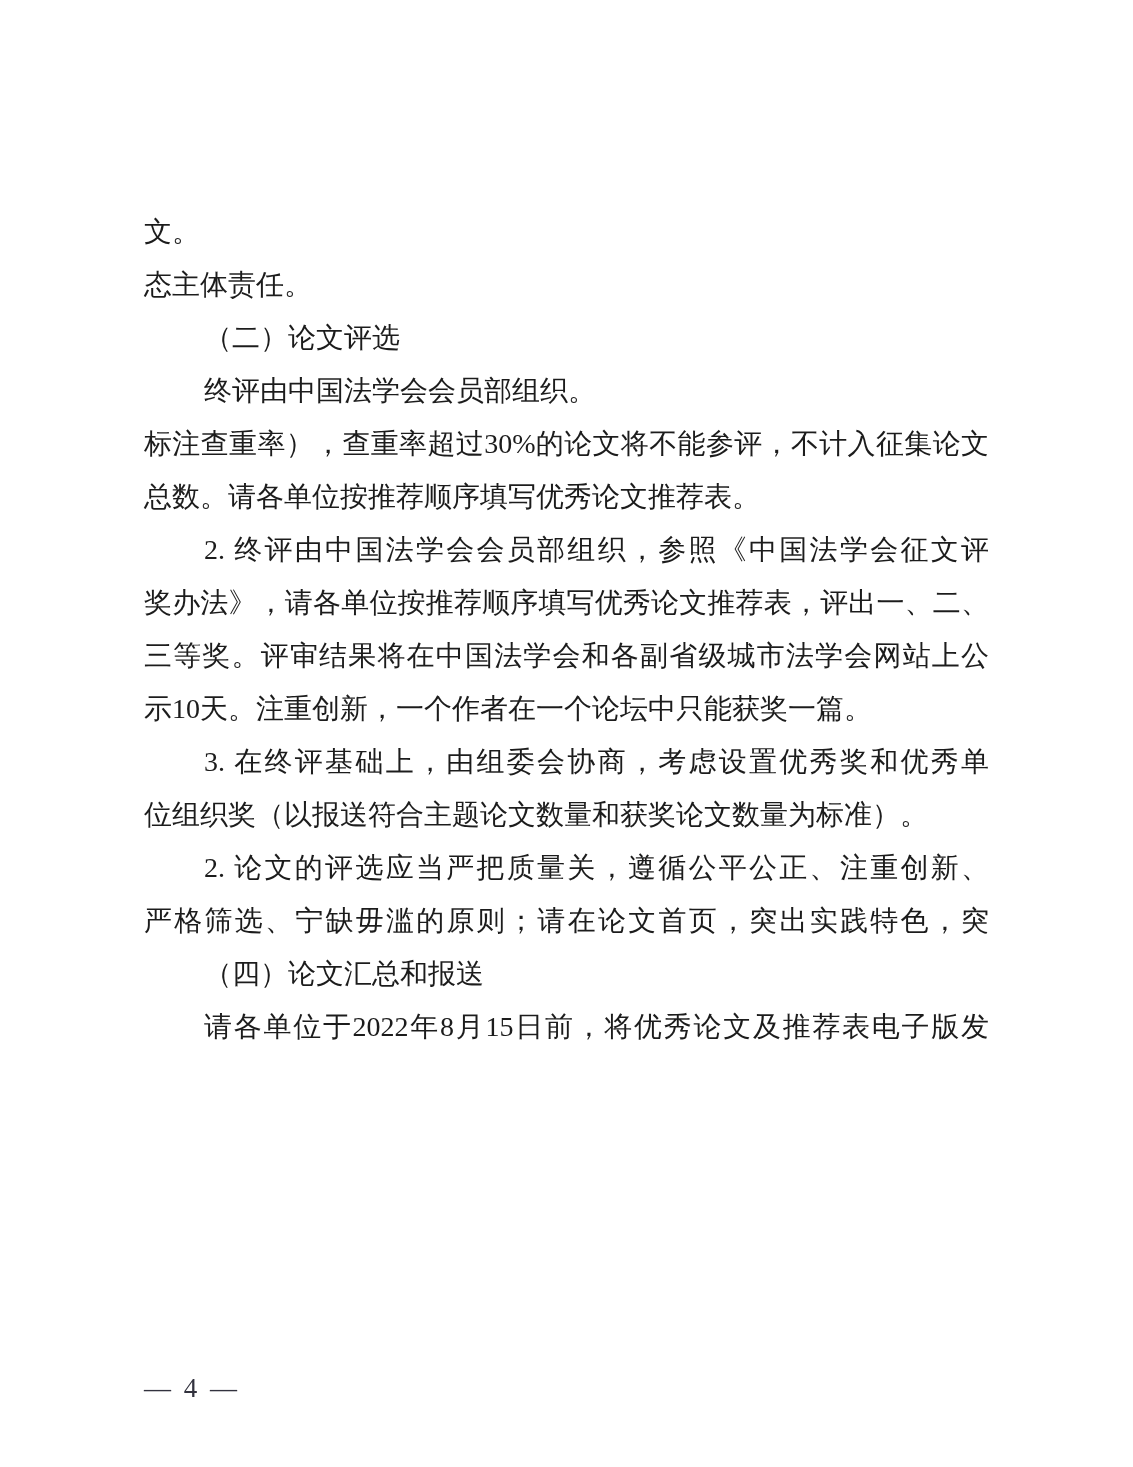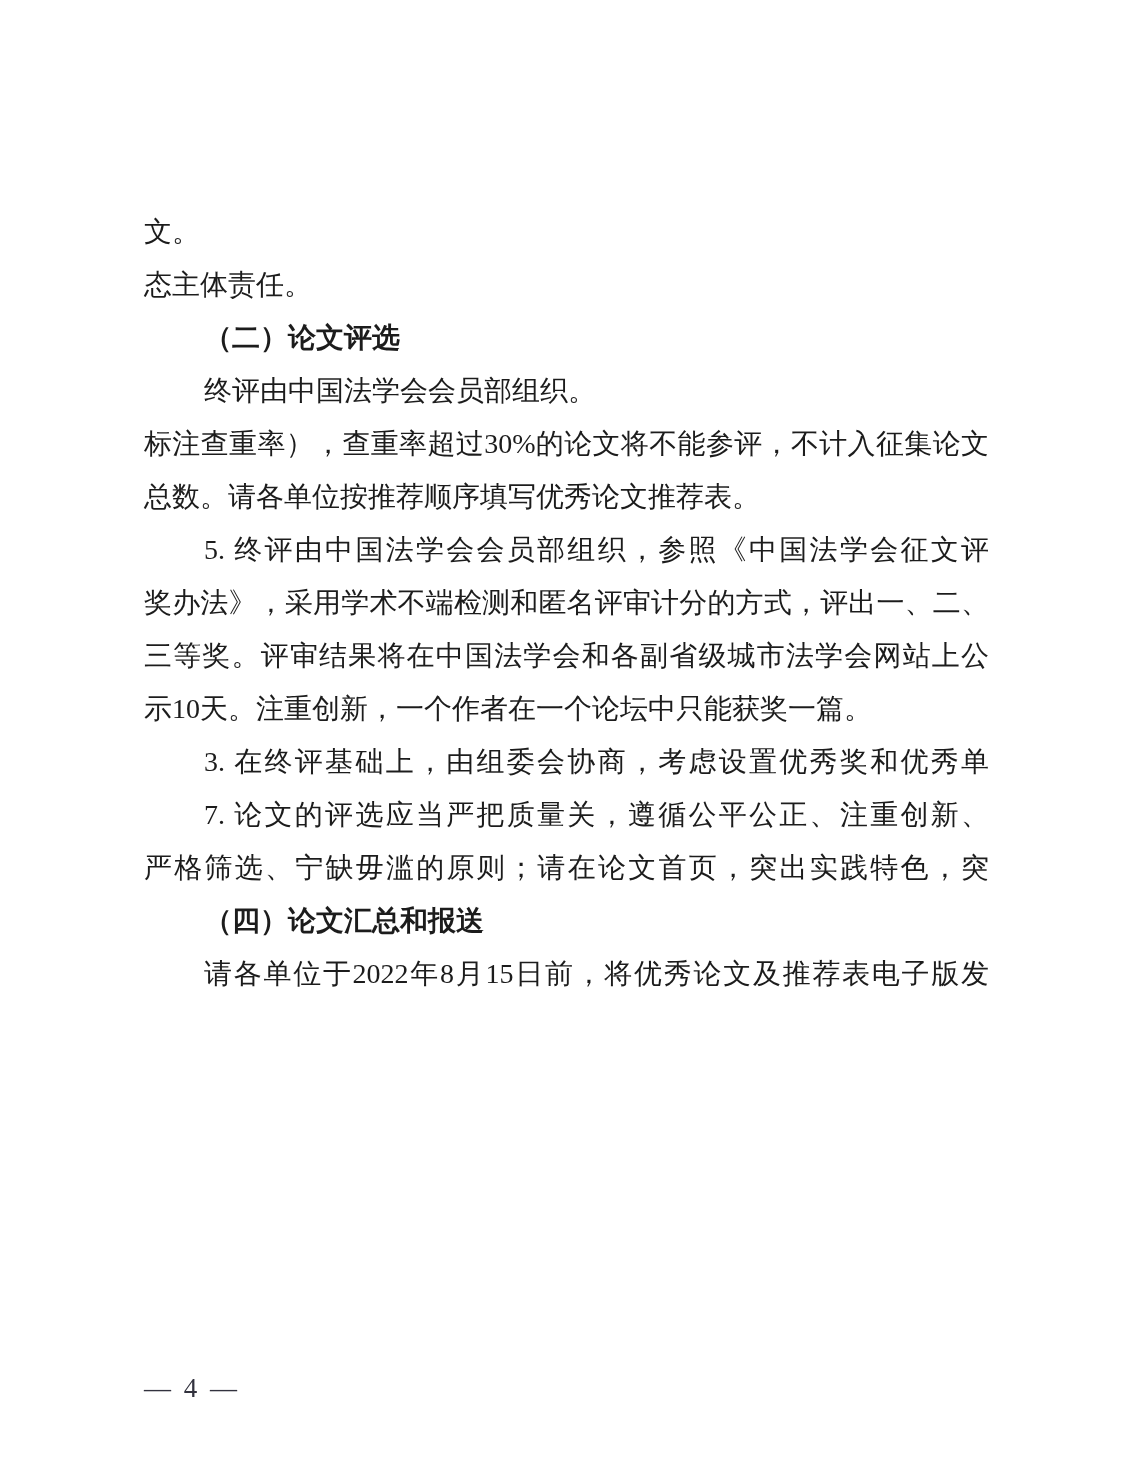--- a/index.html
+++ b/index.html
@@ -30,21 +30,21 @@
     text-justify: distribute;
     white-space: normal;
   }
   .line.last {
     text-align-last: left;
   }
   .line.indent {
     text-indent: 60px;
   }
   .heading .line {
-    font-weight: bold;
+    font-weight: normal;
   }
   .footer {
     position: absolute;
     left: 144px;
     top: 1372px;
     font-size: 27px;
     line-height: 32px;
     color: #32323e;
     letter-spacing: 3px;
   }
@@ -64,30 +64,31 @@
         <div class="line last indent">（二）论文评选</div>
       </div>
       <div class="para">
         <div class="line last indent">终评由中国法学会会员部组织。</div>
       </div>
       <div class="para">
         <div class="line">标注查重率），查重率超过30%的论文将不能参评，不计入征集论文</div>
         <div class="line last">总数。请各单位按推荐顺序填写优秀论文推荐表。</div>
       </div>
       <div class="para">
-        <div class="line indent">5. 终评由中国法学会会员部组织，参照《中国法学会征文评</div>
-        <div class="line">奖办法》，采用学术不端检测和匿名评审计分的方式，评出一、二、</div>
+        <div class="line indent">2. 终评由中国法学会会员部组织，参照《中国法学会征文评</div>
+        <div class="line">奖办法》，请各单位按推荐顺序填写优秀论文推荐表，评出一、二、</div>
         <div class="line">三等奖。评审结果将在中国法学会和各副省级城市法学会网站上公</div>
         <div class="line last">示10天。注重创新，一个作者在一个论坛中只能获奖一篇。</div>
       </div>
       <div class="para">
         <div class="line indent">3. 在终评基础上，由组委会协商，考虑设置优秀奖和优秀单</div>
+        <div class="line last">位组织奖（以报送符合主题论文数量和获奖论文数量为标准）。</div>
       </div>
       <div class="para">
-        <div class="line indent">7. 论文的评选应当严把质量关，遵循公平公正、注重创新、</div>
+        <div class="line indent">2. 论文的评选应当严把质量关，遵循公平公正、注重创新、</div>
         <div class="line">严格筛选、宁缺毋滥的原则；请在论文首页，突出实践特色，突</div>
       </div>
       <div class="para heading">
         <div class="line last indent">（四）论文汇总和报送</div>
       </div>
       <div class="para">
         <div class="line indent">请各单位于2022年8月15日前，将优秀论文及推荐表电子版发</div>
       </div>
     </div>
   <div class="footer">— 4 —</div>

